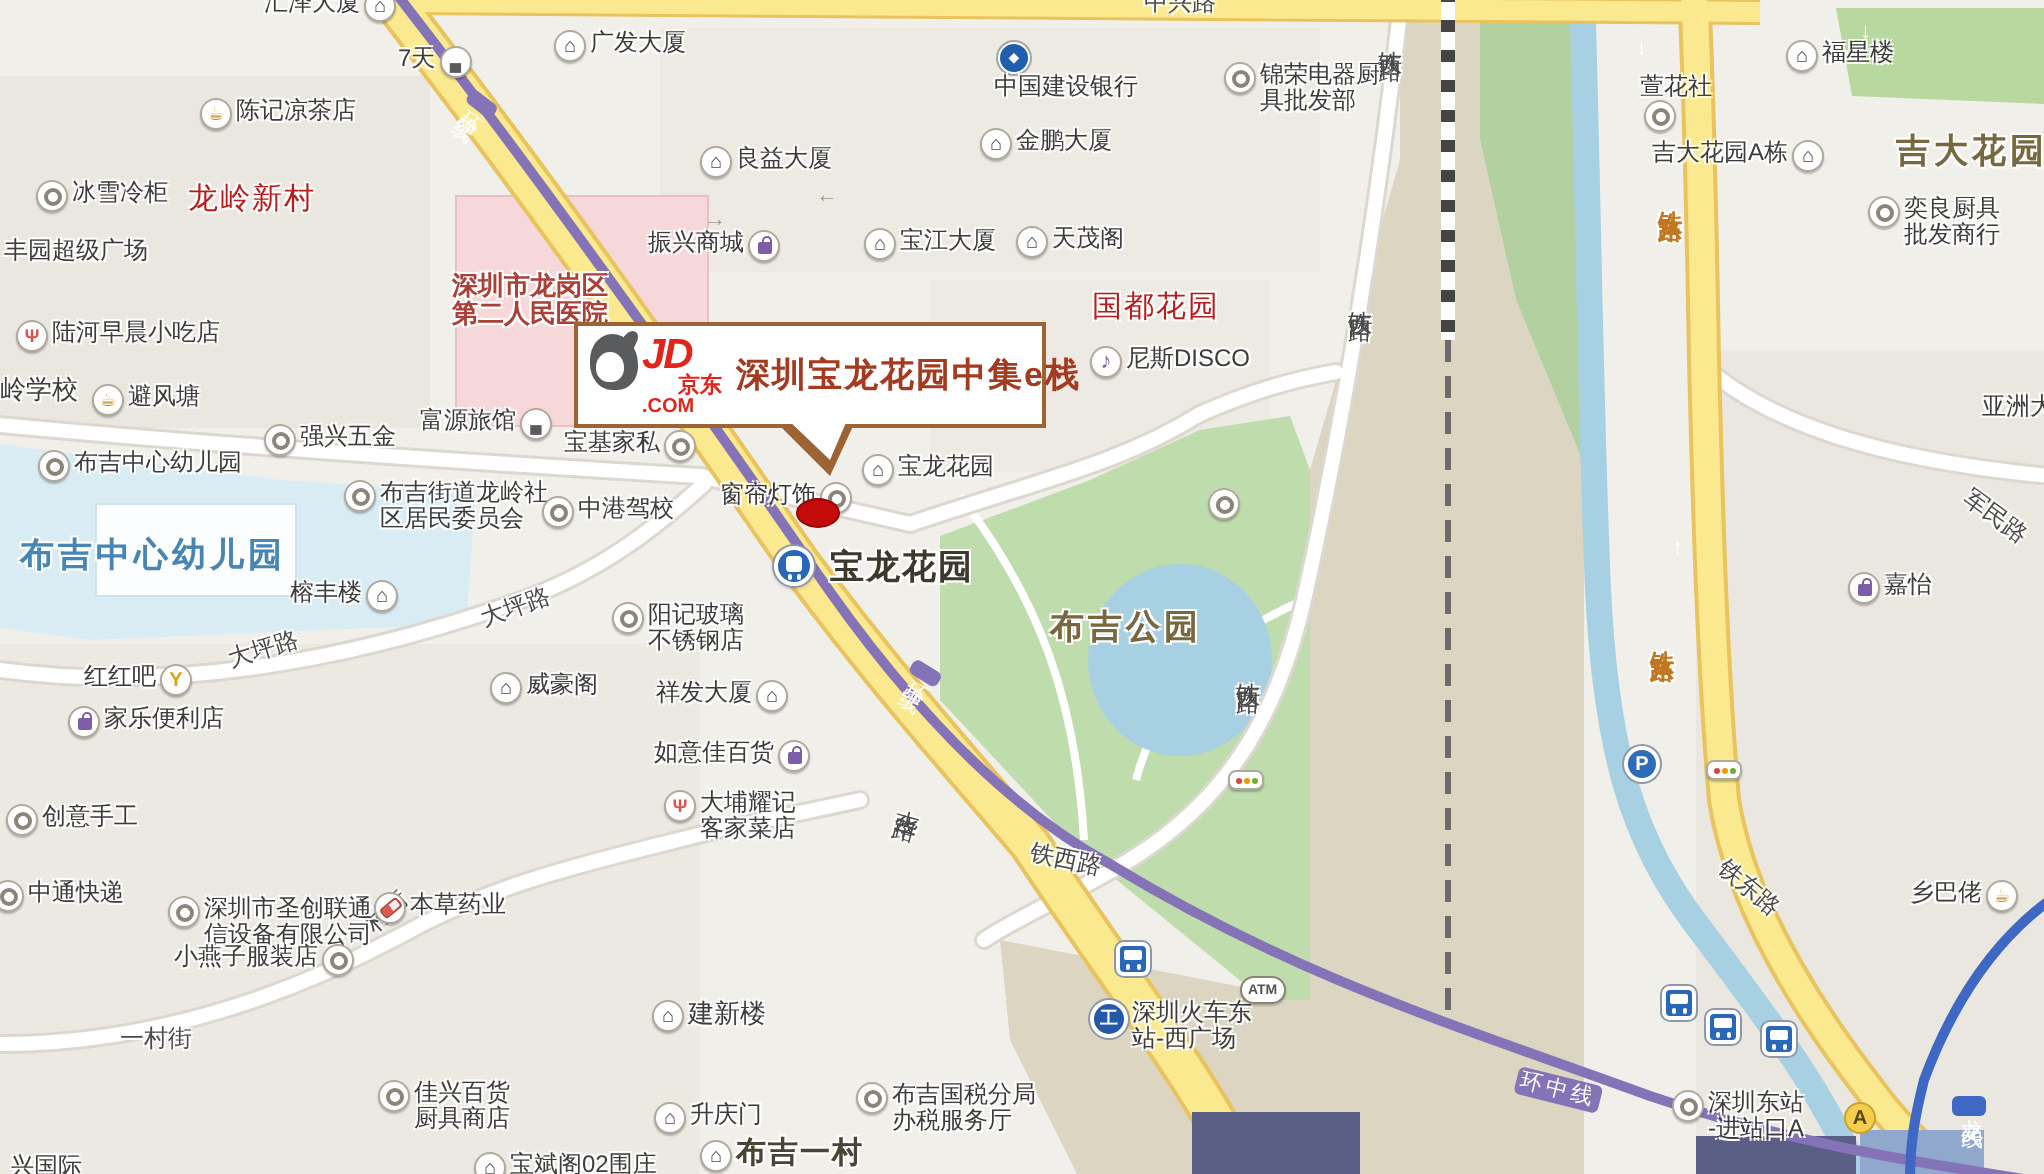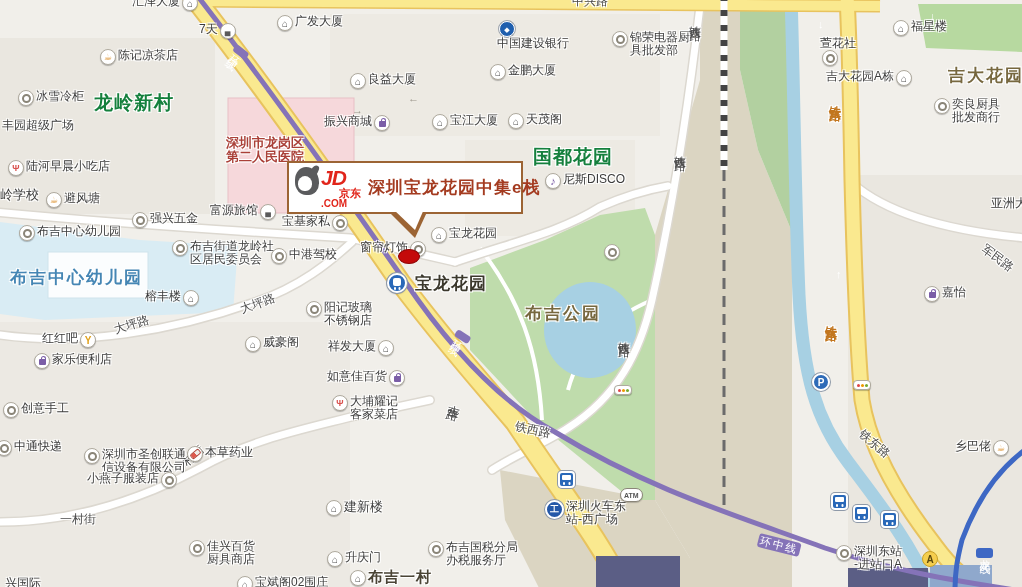--- a/index.html
+++ b/index.html
@@ -10,21 +10,21 @@
   
   .lbl{position:absolute;white-space:nowrap;z-index:20;color:#4A4A4A;font-size:12px;
        text-shadow:-1px -1px 0 #fff,1px -1px 0 #fff,-1px 1px 0 #fff,1px 1px 0 #fff;}
   .t-road{color:#4A4A4A;font-size:12px;}
   .t-road-org{color:#C2761F;font-weight:bold;}
   .t-vert{writing-mode:vertical-rl;letter-spacing:2px;}
   .t-mline{background:#8573B8;color:#fff;font-size:11px;line-height:12px;padding:1px 2px;
            border-radius:3px;letter-spacing:2px;text-shadow:none;z-index:25;}
   .t-bline{background:#3E68C4;color:#fff;font-size:11px;padding:2px 1px;border-radius:3px;
            text-shadow:none;writing-mode:vertical-rl;letter-spacing:2px;z-index:25;}
-  .t-olive15{color:#15803d;font-size:19px;font-weight:bold;letter-spacing:1px;}
+  .t-olive15{color:#b91c1c;font-size:15px;font-weight:normal;letter-spacing:1px;}
   .t-olive17{color:#77683F;font-size:17px;font-weight:bold;letter-spacing:2px;}
   .t-blue17{color:#4586B4;font-size:17px;font-weight:bold;letter-spacing:2px;}
   .t-station{color:#3B382C;font-size:17px;font-weight:bold;letter-spacing:1px;}
   .t-arrow{color:#9A958A;font-size:11px;text-shadow:none;}
   .t-arrow-y{color:#fff;font-size:11px;text-shadow:none;}
   
   .poi{position:absolute;display:flex;align-items:flex-start;white-space:nowrap;z-index:30;
        font-size:12px;color:#3C3C3C;cursor:pointer;}
   .poi .txt{line-height:13px;
        text-shadow:-1px -1px 0 #fff,1px -1px 0 #fff,-1px 1px 0 #fff,1px 1px 0 #fff;}
@@ -615,21 +615,21 @@
       <div class="poi " style="left: 602px; top: 244px;">
         <span class="ic ic-dot"></span>
       </div>
       <div class="poi " style="left: 612px; top: 385px;">
         <span class="ic ic-signal"></span>
       </div>
       <div class="poi " style="left: 851px; top: 380px;">
         <span class="ic ic-signal"></span>
       </div>
       <div class="lbl t-olive15" style="left: 94px; top: 90px;">龙岭新村</div>
-      <div class="lbl t-olive15" style="left: 533px; top: 144px;">国都花园</div>
+      <div class="lbl t-olive15" style="left: 546px; top: 144px;">国都花园</div>
       <div class="lbl t-olive17" style="left: 948px; top: 64px;">吉大花园</div>
       <div class="lbl t-olive17" style="left: 525px; top: 302px;">布吉公园</div>
       <div class="lbl t-blue17" style="left: 10px; top: 266px;">布吉中心幼儿园</div>
       <div class="lbl t-station" style="left: 415px; top: 272px;">宝龙花园</div>
       <div class="lbl t-road" style="left: 112px; top: 322px; transform: rotate(-17deg); transform-origin: left top;">大坪路</div>
       <div class="lbl t-road" style="left: 238px; top: 302px; transform: rotate(-20deg); transform-origin: left top;">大坪路</div>
       <div class="lbl t-road" style="left: 170px; top: 466px; transform: rotate(-43deg); transform-origin: left top;">一村街</div>
       <div class="lbl t-road" style="left: 60px; top: 511px;">一村街</div>
       <div class="lbl t-road t-vert" style="left: 686px; top: 16px;">铁西路</div>
       <div class="lbl t-road t-vert" style="left: 671px; top: 146px;">铁西路</div>

